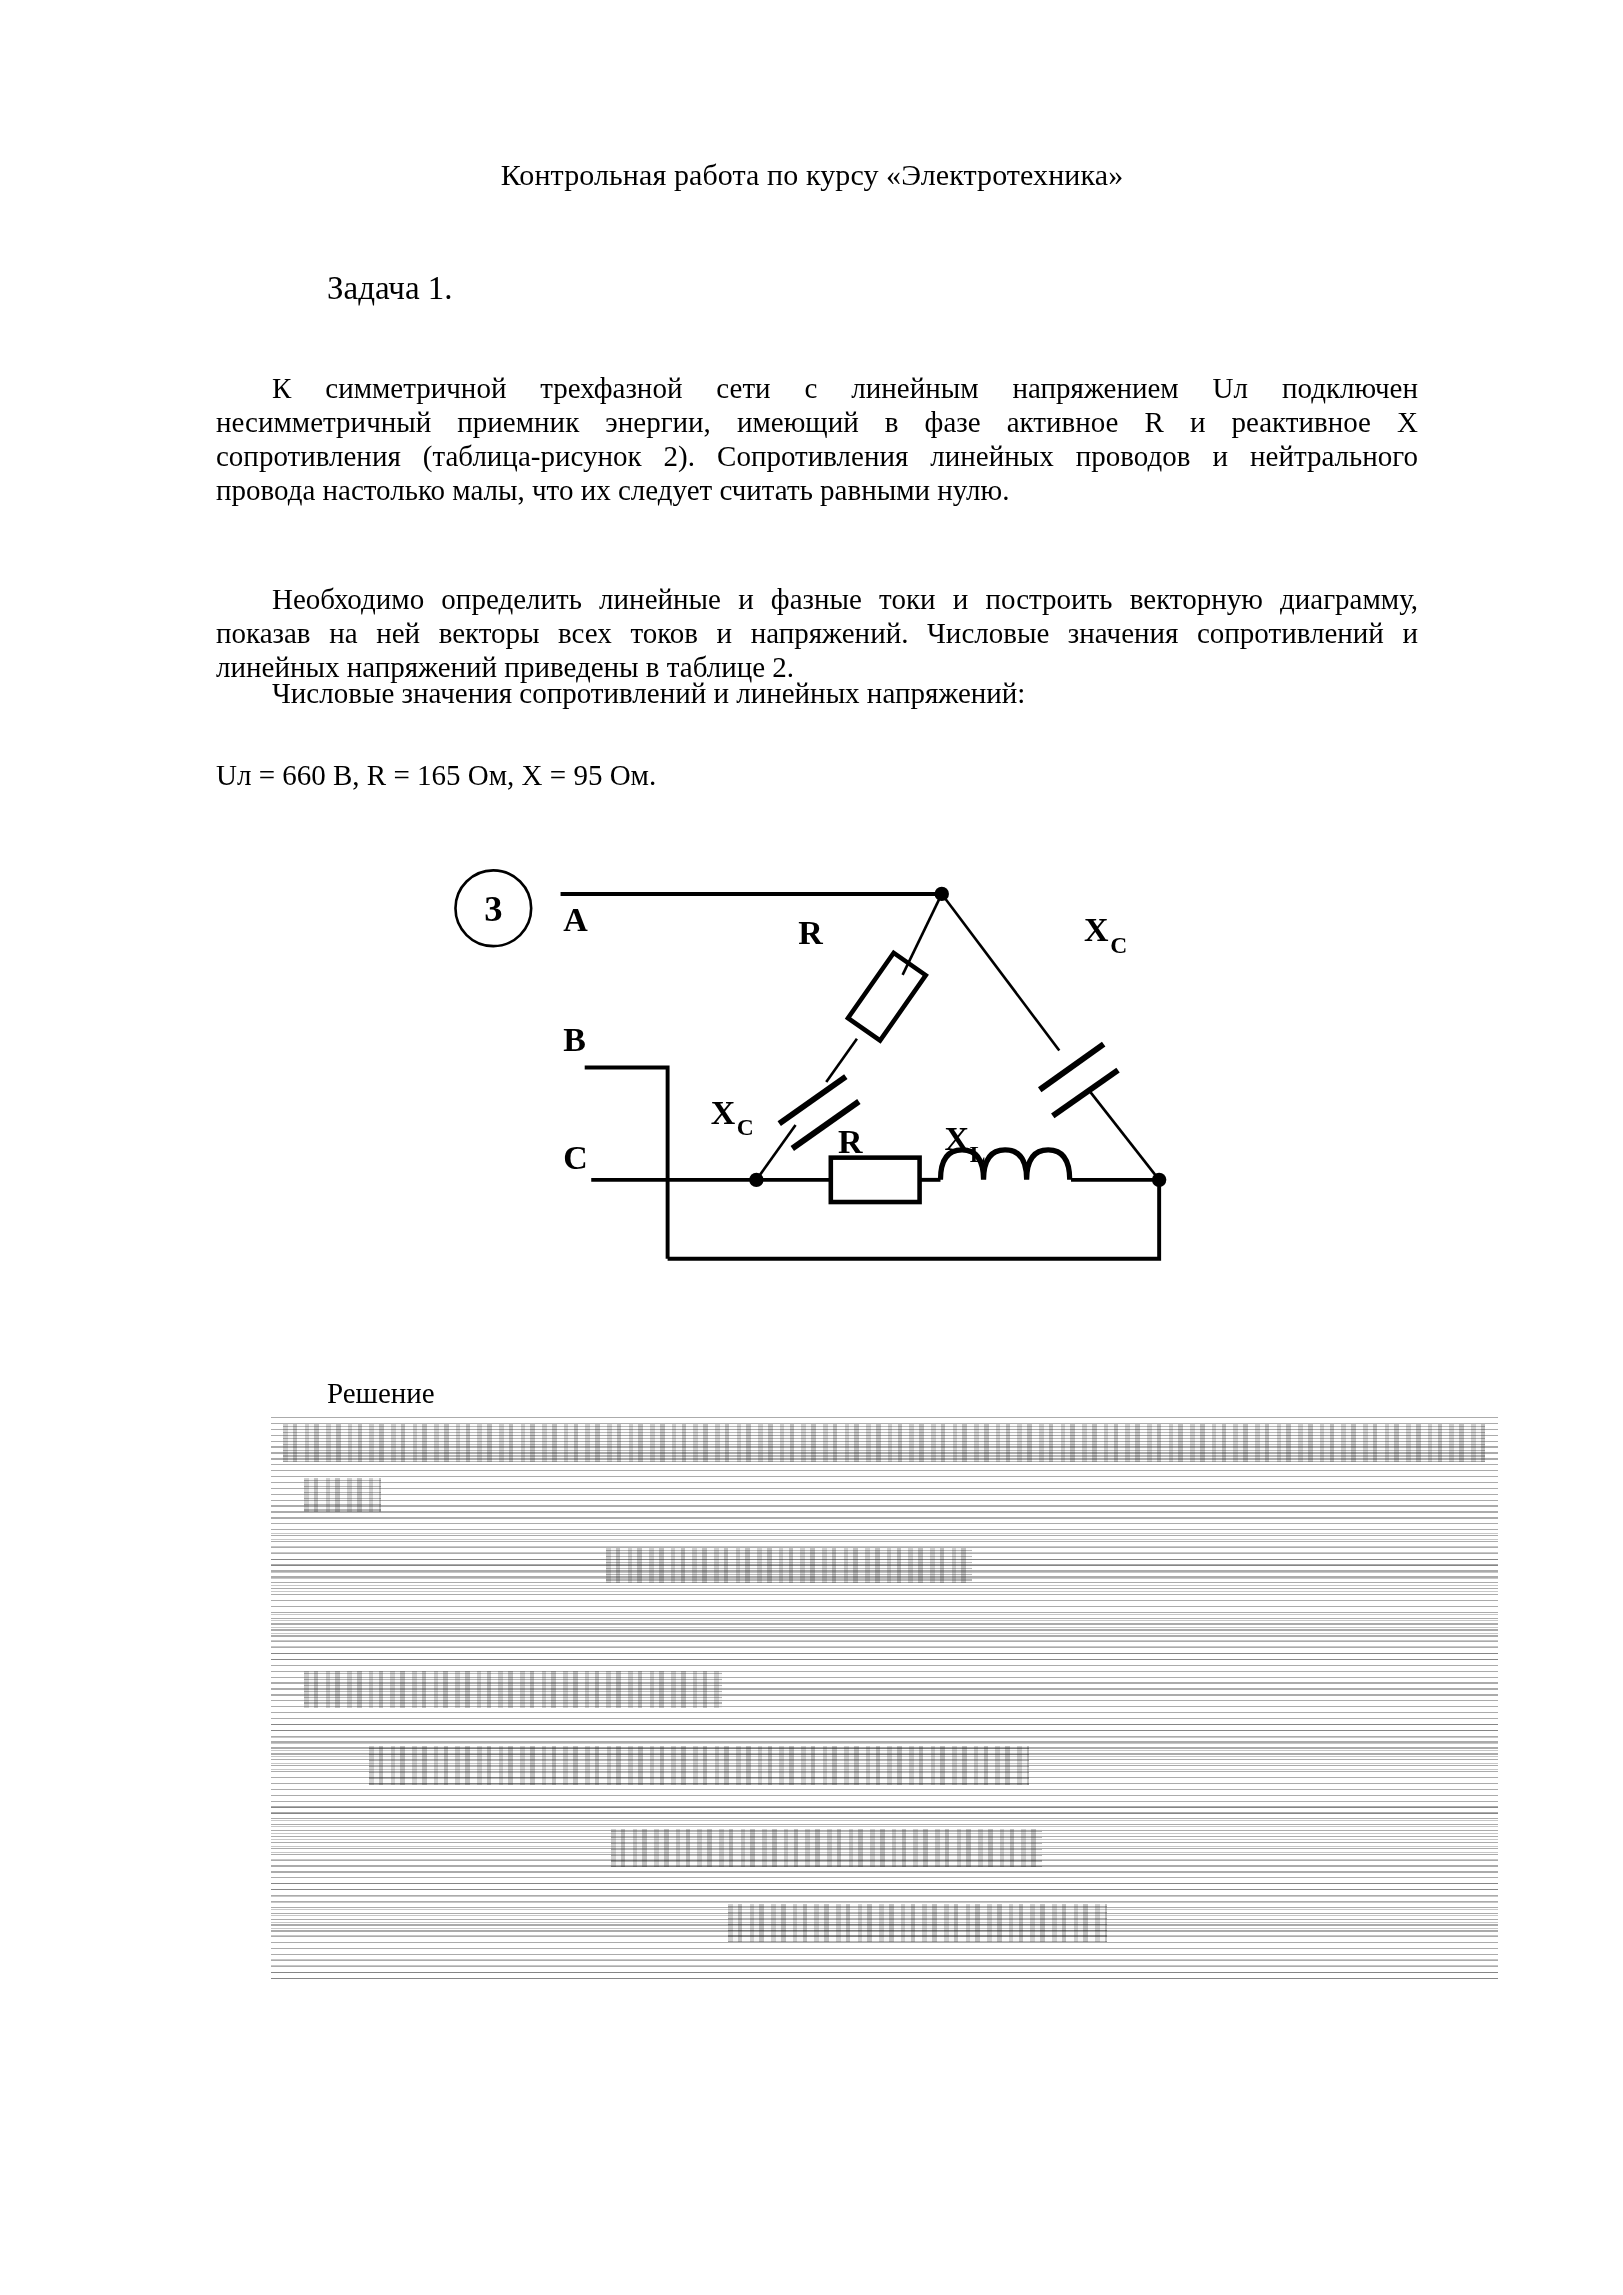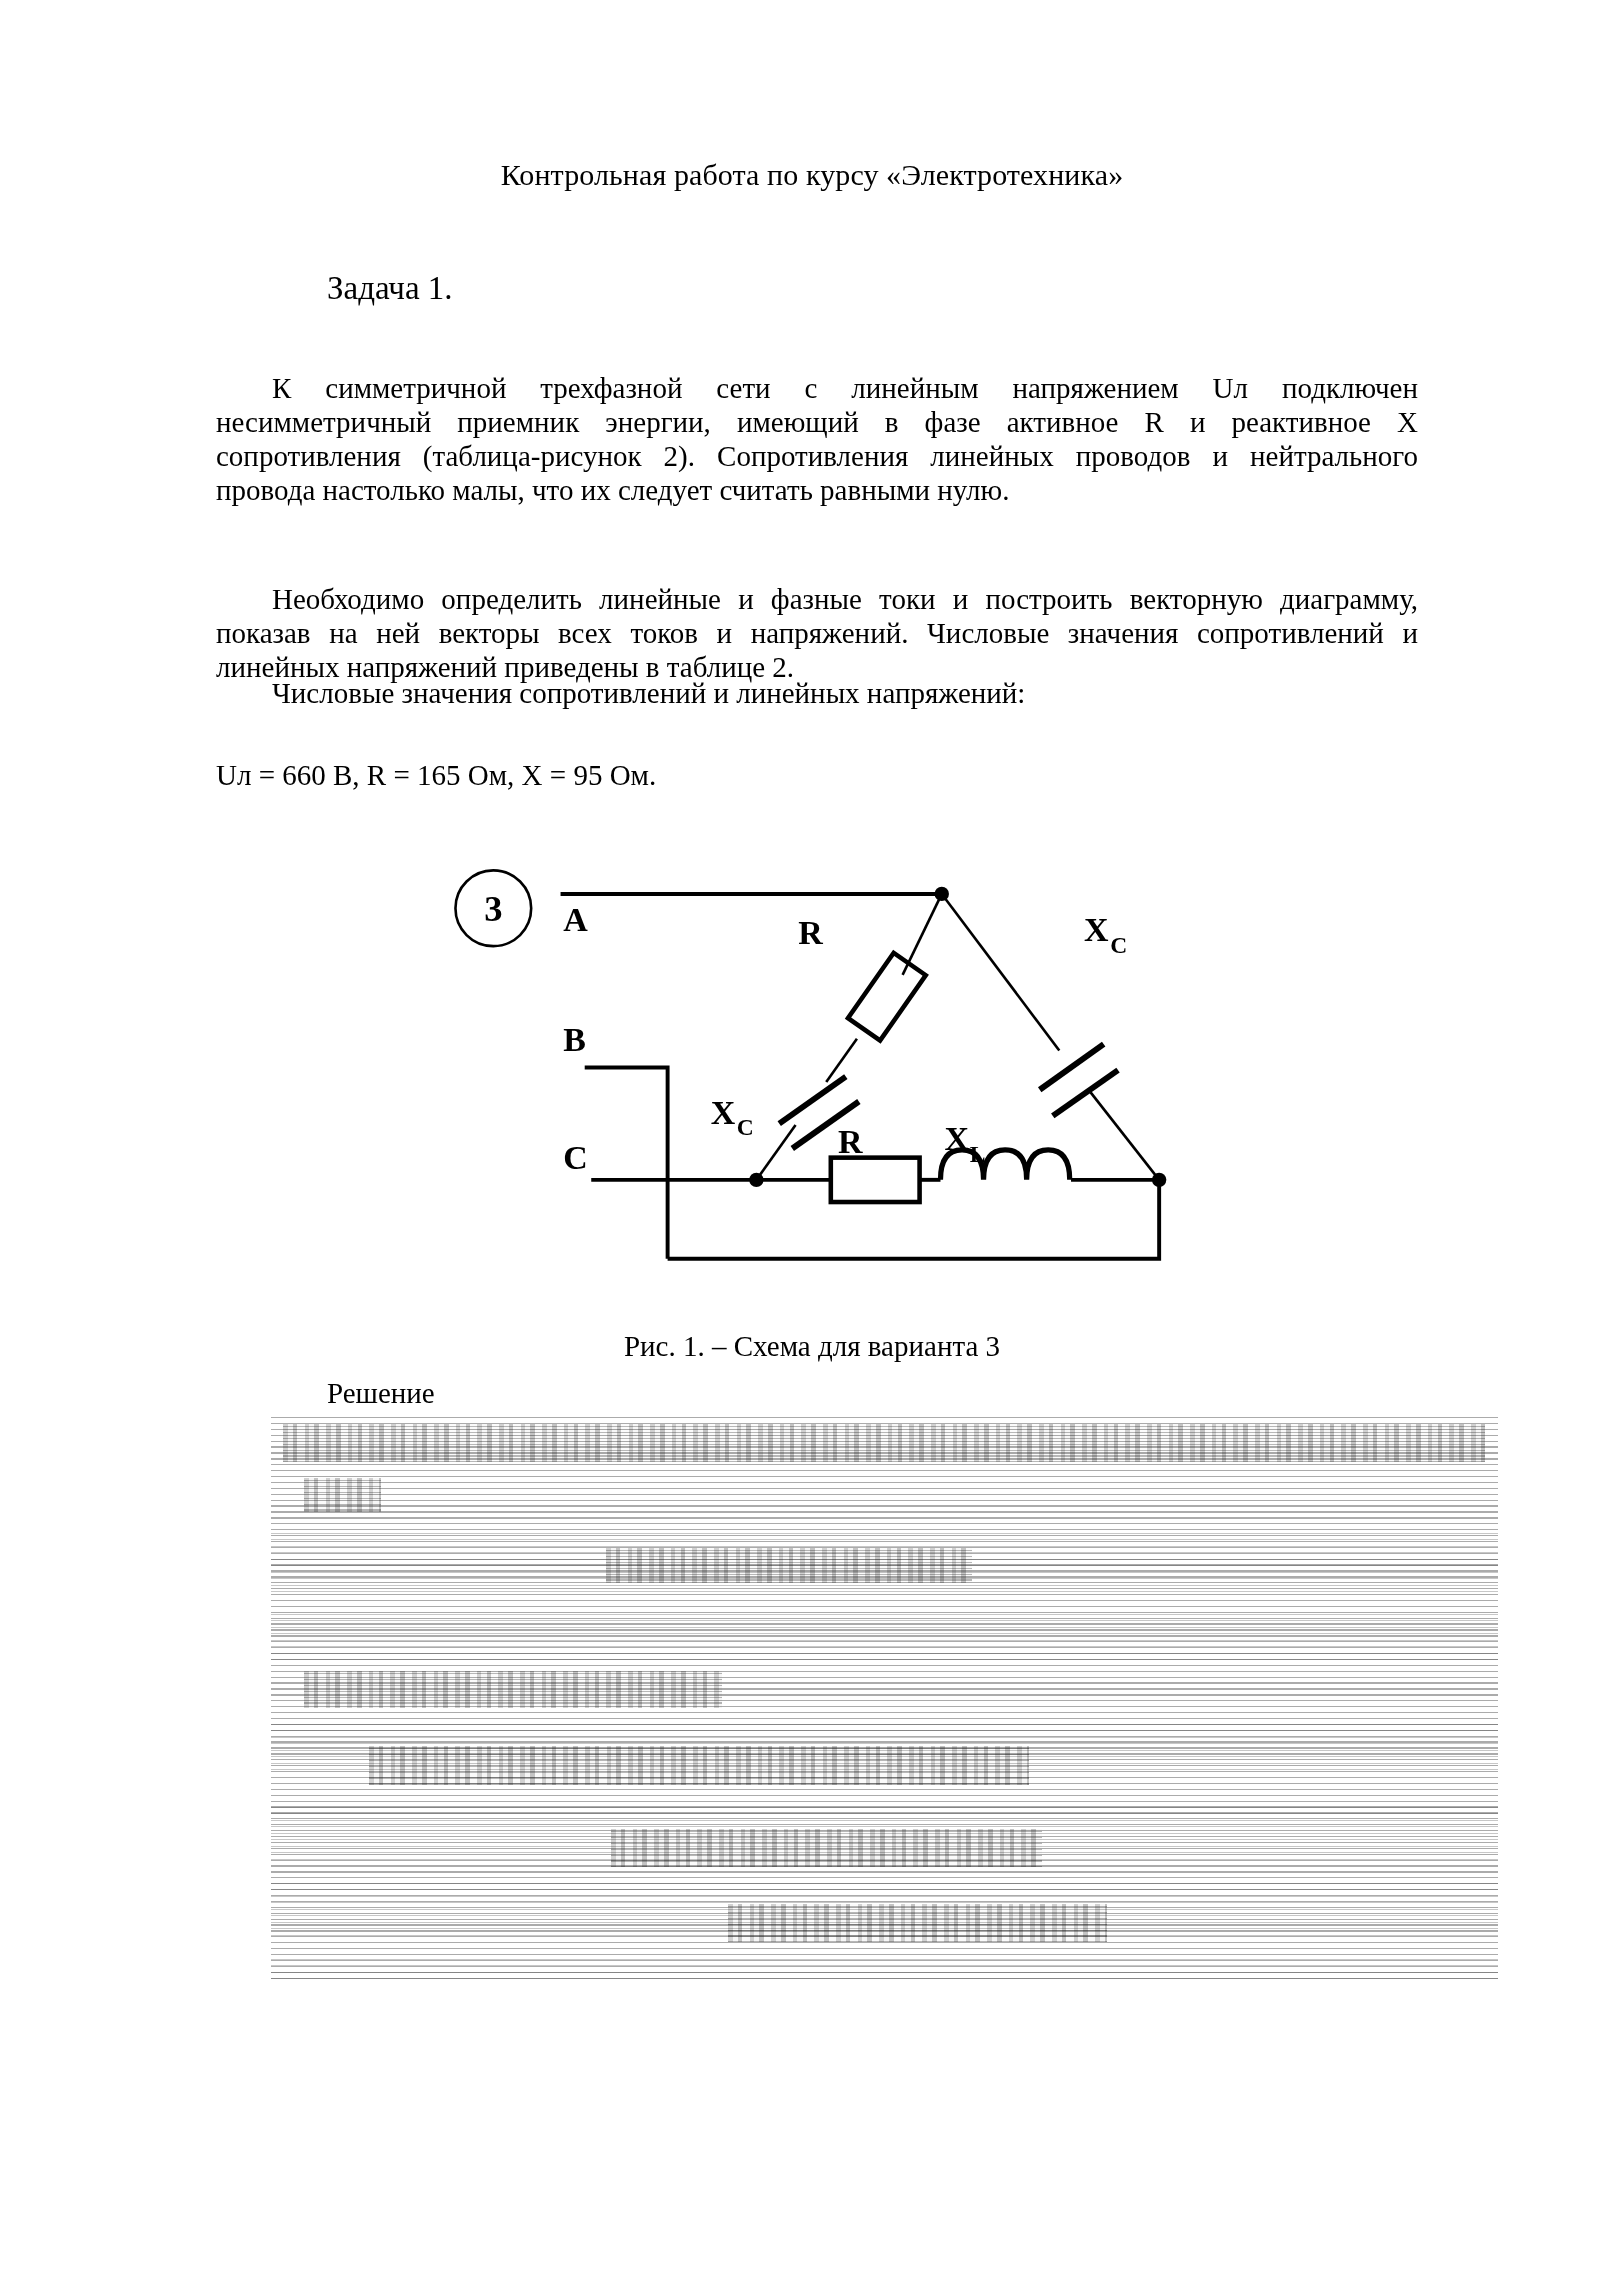--- a/index.html
+++ b/index.html
@@ -233,21 +233,20 @@
         <text x="488" y="448" font-size="36" font-weight="bold">C</text>
 
         <text x="643" y="475" font-size="52" font-weight="bold">R</text>
 
         <text x="806" y="470" font-size="52" font-weight="bold">X</text>
         <text x="845" y="488" font-size="36" font-weight="bold">L</text>
       </g>
     </svg>
   </div>
 
-  <div class="fig-caption">Рис. 1. – Схема для варианта 3</div>
   <div class="solution-label">Решение</div>
 
   <div id="redaction">
 
     <div class="redacted-row" style="left:11.8px;  top:9.1px;  width:1202px; height:38px;"></div>
     <div class="redacted-row" style="left:33px;  top:63px;  width:77px;  height:34px;"></div>
 
     <div class="redacted-band" style="left:0px;   top:115px; width:1227px; height:68px;"></div>
     <div class="redacted-row" style="left:335px; top:133px; width:366px;  height:35px;"></div>
 

